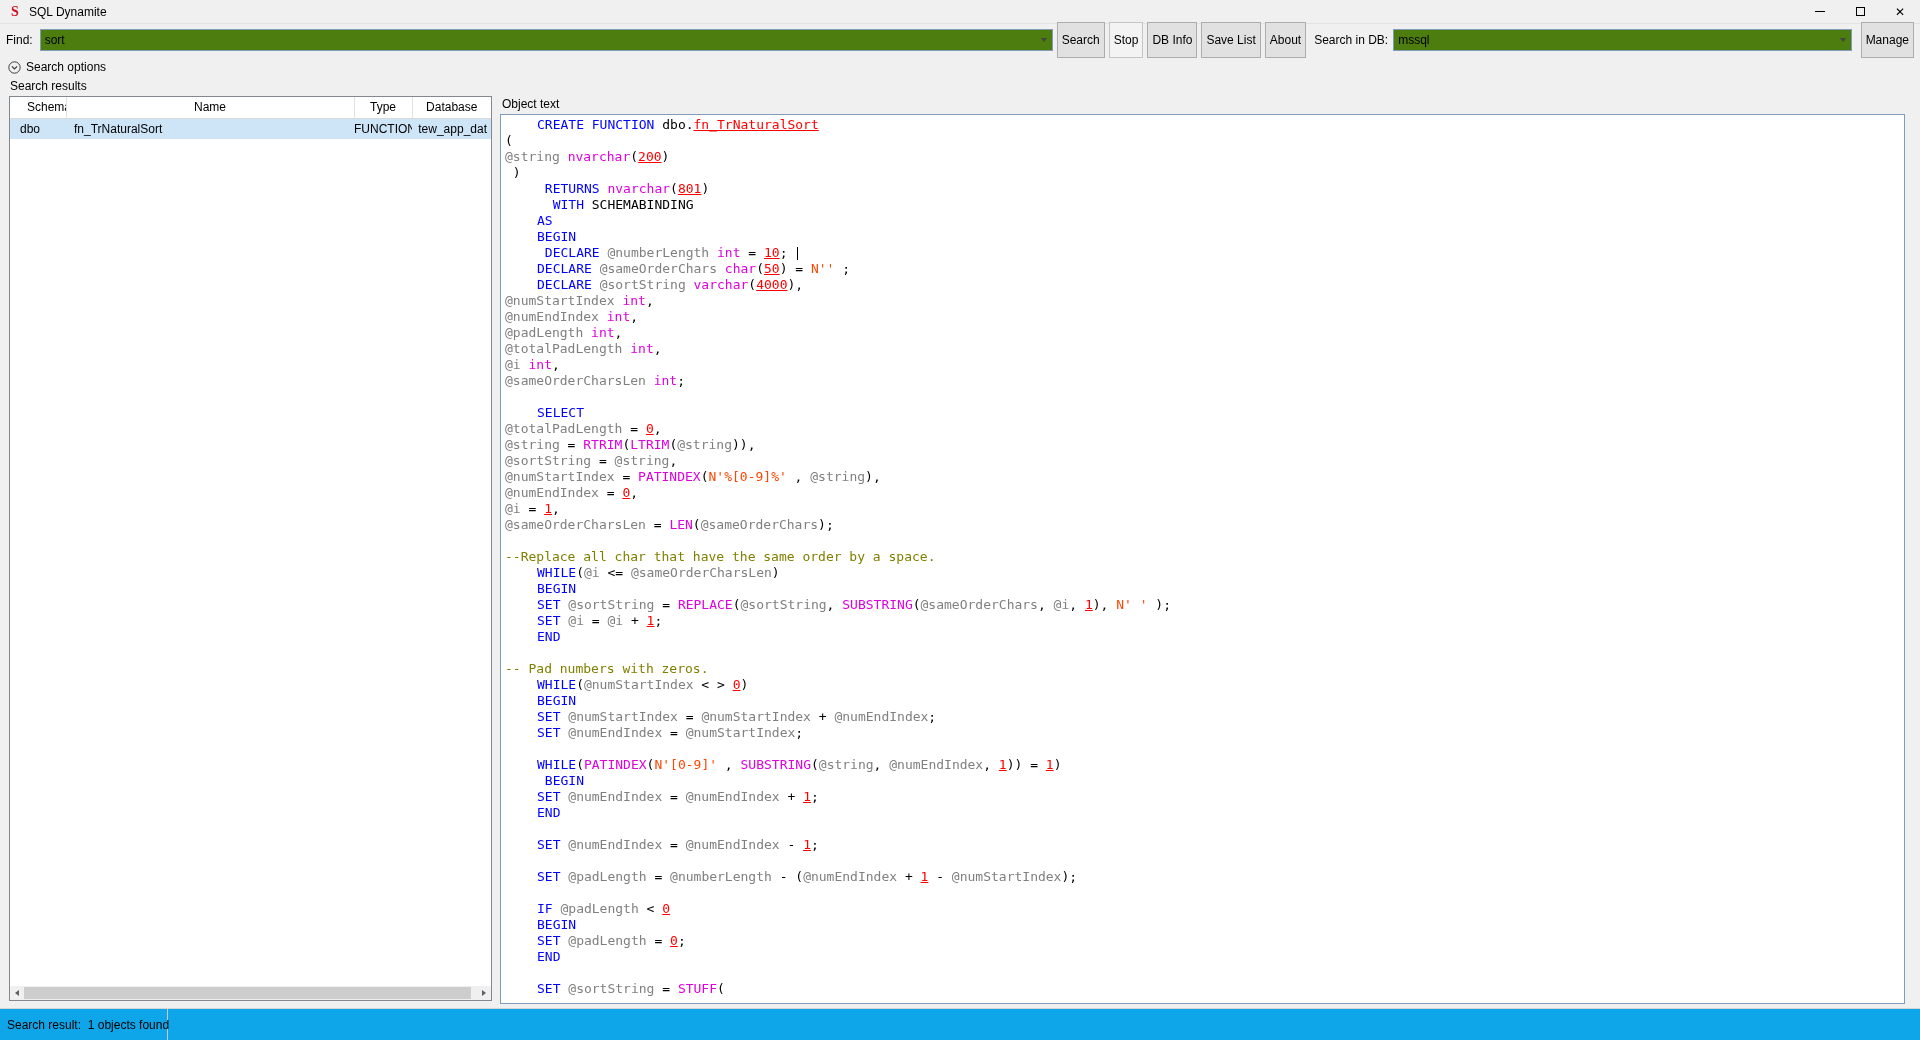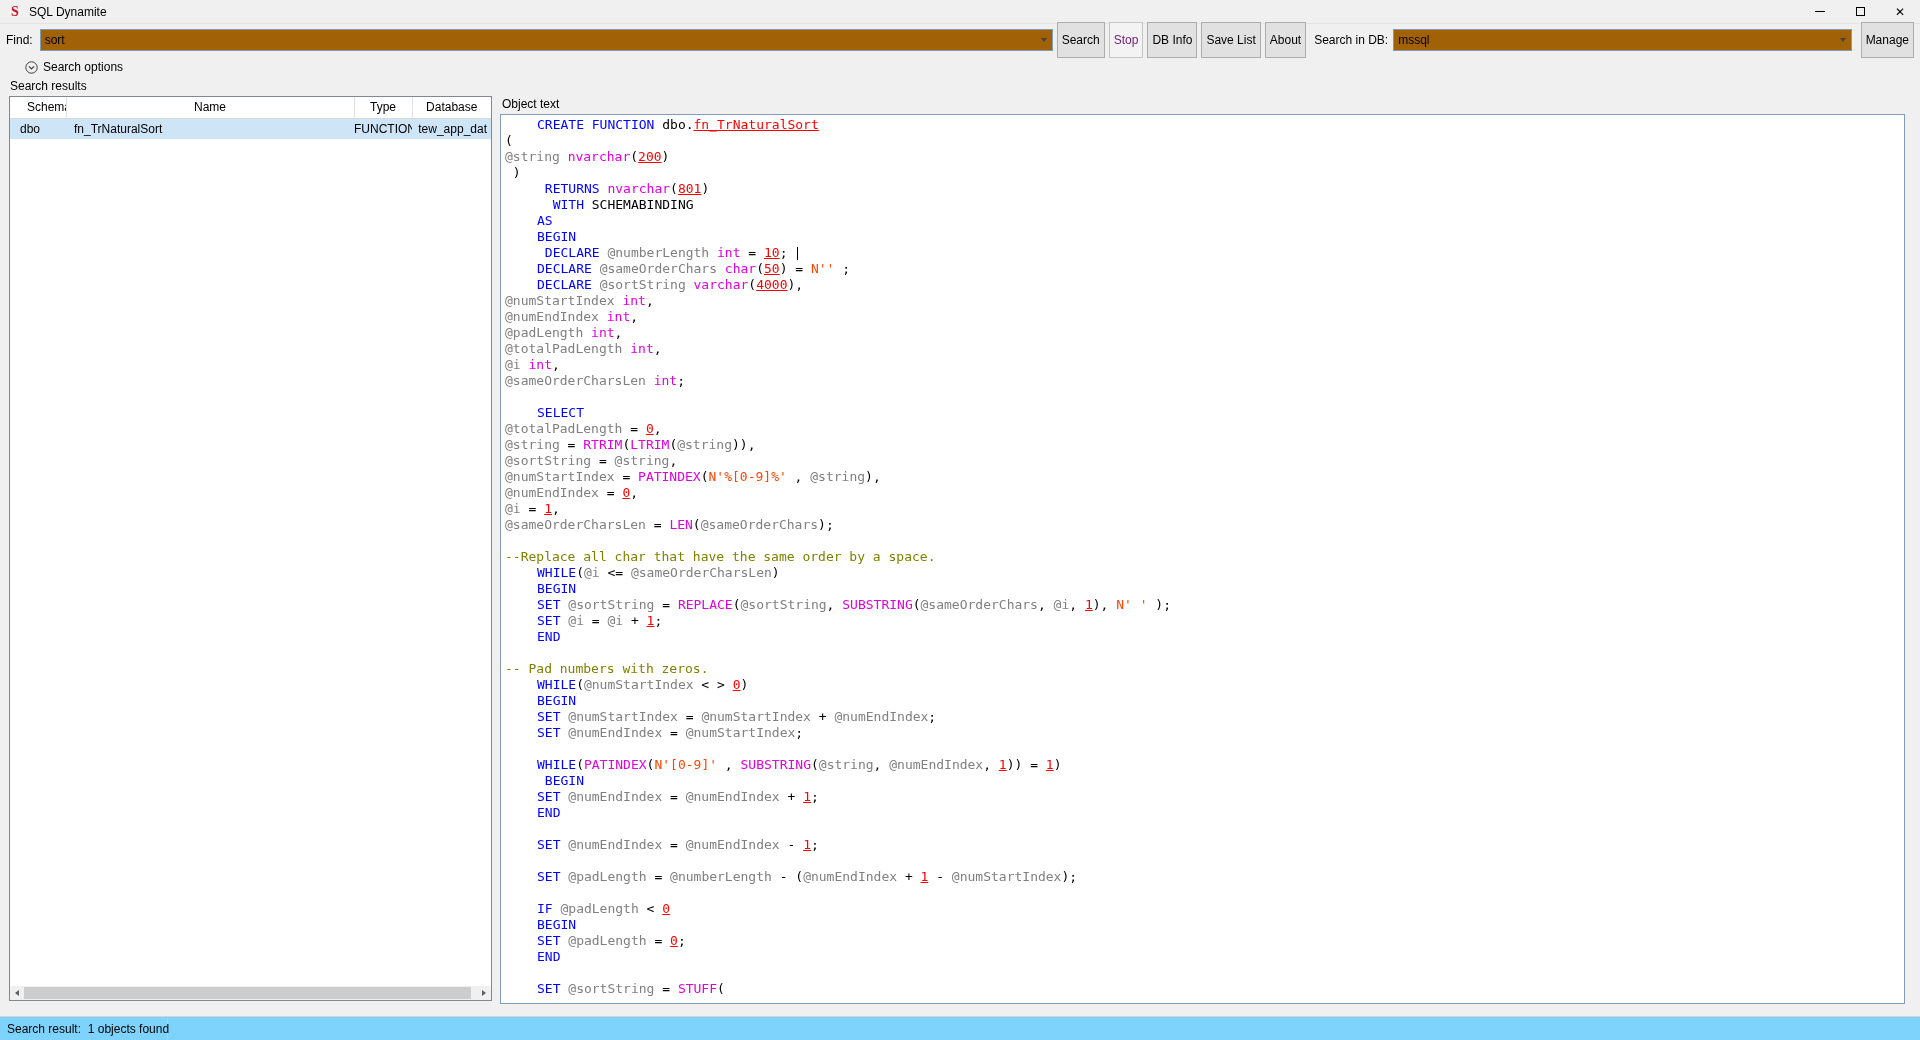--- a/index.html
+++ b/index.html
@@ -22,36 +22,36 @@
   .win-controls { margin-left:auto; display:flex; height:100%; }
   .win-btn { width:40px; height:100%; display:flex; align-items:center; justify-content:center; cursor:default; }
   .glyph-min { display:block; width:10px; height:1px; background:#000; }
   .glyph-max { display:block; width:9px; height:9px; border:1px solid #000; }
   .glyph-close { font-size:12px; line-height:1; }
 
   
   .toolbar { position:absolute; top:24px; left:0; right:0; height:32px;
     display:flex; align-items:center; padding:0 6px; }
   .toolbar .lbl { margin-right:7px; white-space:nowrap; }
-  .combo { height:22px; background:#a16207; border:1px solid #7f9db9;
+  .combo { height:22px; background:#4d7c0f; border:1px solid #7f9db9;
     display:flex; align-items:center; padding-left:4px; }
   .combo-text { flex:1; overflow:hidden; white-space:nowrap; }
   .combo-arrow { width:16px; height:100%; display:flex; align-items:center; justify-content:center; }
   .combo-arrow::after { content:""; width:0; height:0;
     border-left:3.5px solid transparent; border-right:3.5px solid transparent;
     border-top:4px solid #444; }
   .find-combo { width:1013px; flex:none; }
   .db-combo { flex:1; margin-left:5px; margin-right:5px; }
   .btn { height:36px; margin-left:4px; background:#e1e1e1; border:1px solid #adadad;
     font-family:inherit; font-size:12px; padding:0 4px; white-space:nowrap; cursor:default; }
-  .btn.disabled { color:#701a75; background:#f3f3f3; border-color:#c5c5c5; }
+  .btn.disabled { color:#000000; background:#f3f3f3; border-color:#c5c5c5; }
   .toolbar .lbl.indb { margin-left:8px; margin-right:0; }
 
   
-  .options-row { position:absolute; top:56px; left:17px; right:0; height:22px;
+  .options-row { position:absolute; top:56px; left:0; right:0; height:22px;
     display:flex; align-items:center; padding-left:8px; }
   .expander { display:flex; align-items:center; gap:5px; cursor:default; }
   .chevron-circle { width:13px; height:13px; display:flex; }
 
   
   .results-label { position:absolute; top:79px; left:10px; }
   .results-panel { position:absolute; left:9px; top:96px; width:483px; height:905px;
     border:1px solid #828790; background:#fff; }
   .results-table { width:100%; border-collapse:collapse; table-layout:fixed; }
   .results-table col.c1 { width:56px; }
@@ -91,22 +91,22 @@
   .tok-t,.tok-f { color:var(--typefn); }
   .tok-n { color:var(--number);text-decoration:underline; }
   .tok-s { color:var(--string); }
   .tok-c { color:var(--comment); }
   .tok-p { color:#000; }
   .tok-m { color:var(--match); text-decoration:underline; }
   .caret { display:inline-block; width:1px; height:13px; background:#000;
     vertical-align:middle; margin-left:2px; }
 
   
-  .statusbar { position:absolute; left:0; right:0; bottom:0; height:24px;
-    background:#7dd3fc; border-top:1px solid #d4d4d4; display:flex; align-items:stretch; }
+  .statusbar { position:absolute; left:0; right:0; bottom:0; height:32px;
+    background:#0ea5e9; border-top:1px solid #d4d4d4; display:flex; align-items:stretch; }
   .status-panel { width:168px; display:flex; align-items:center; padding-left:7px;
     border-right:1px solid #c9c9c9; white-space:pre; }
 </style>
 </head>
 <body>
 
 <div class="titlebar">
   <div class="app-icon">S</div>
   <span class="title">SQL Dynamite</span>
   <div class="win-controls">

